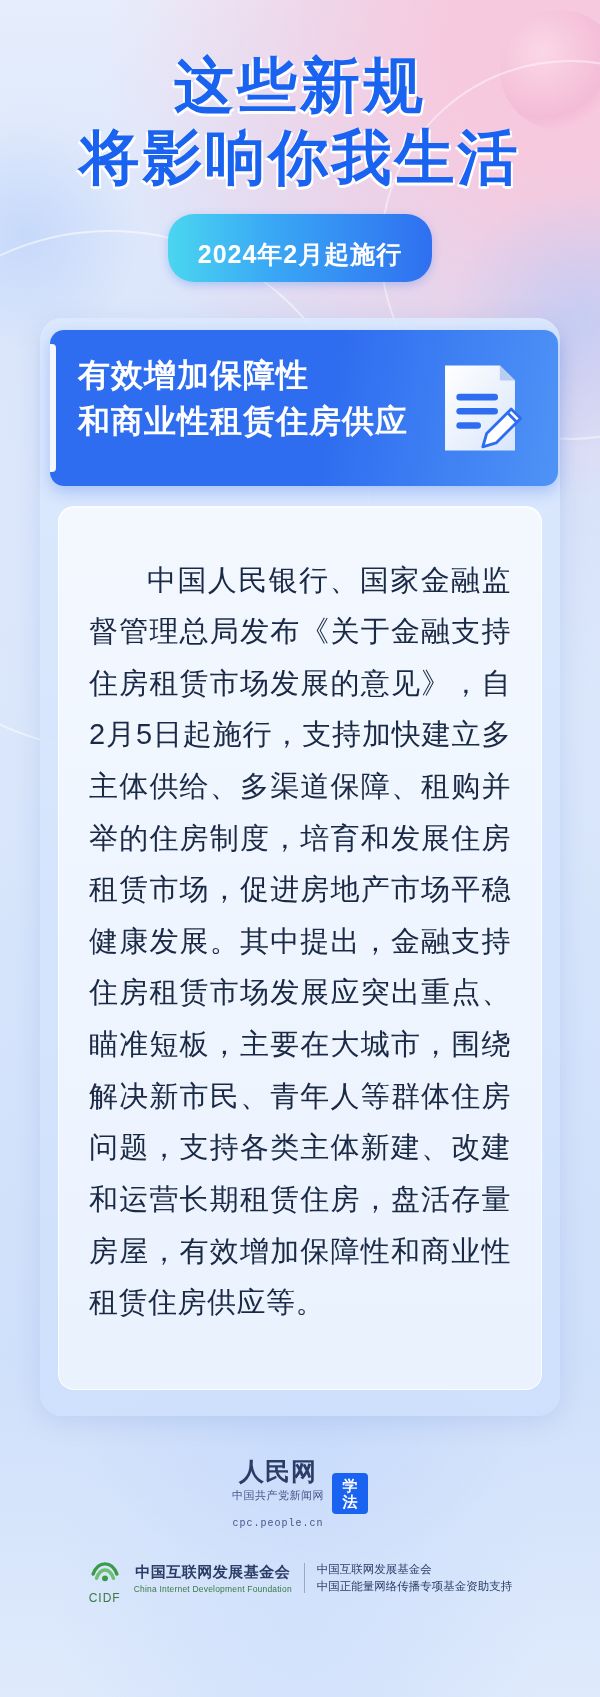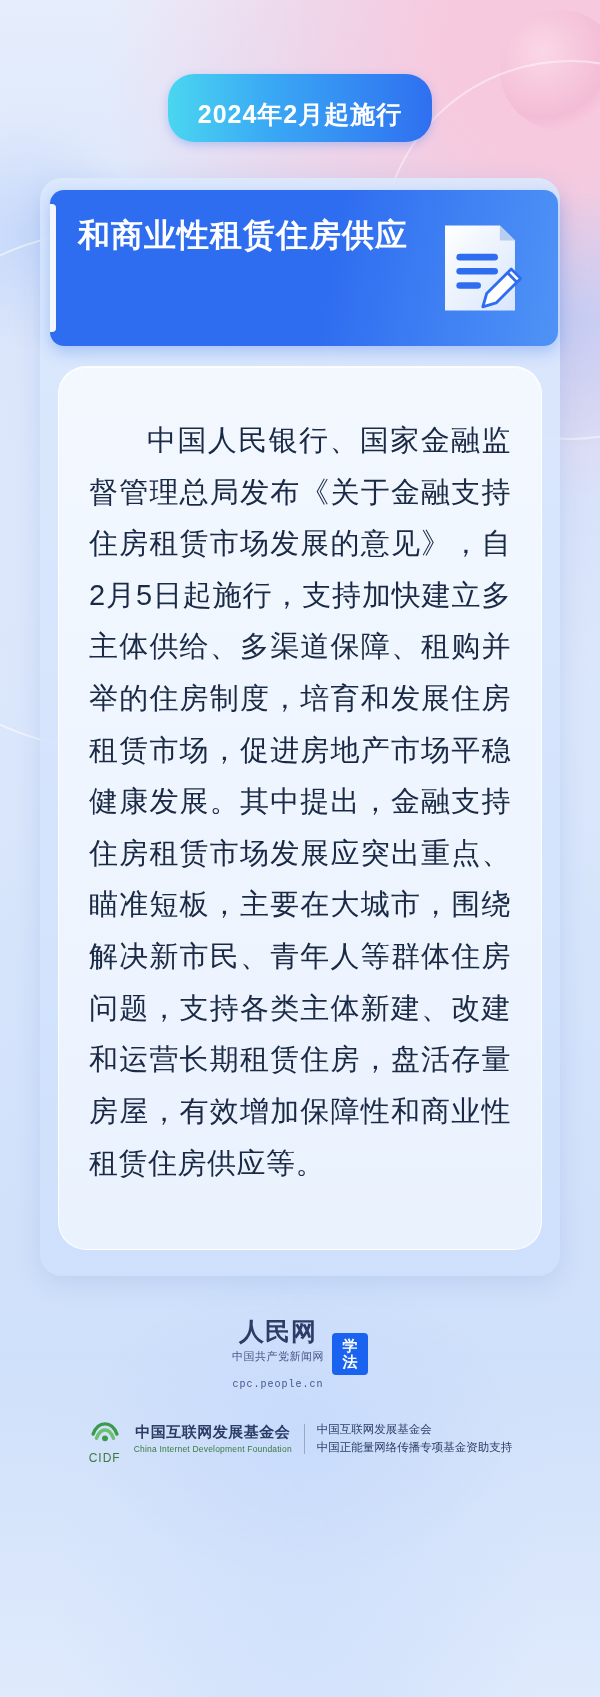--- a/index.html
+++ b/index.html
@@ -151,21 +151,21 @@
     top: 26px;
     width: 104px;
     height: 104px;
     z-index: 1;
   }
 
   .body-card {
     margin-top: 20px;
     background: linear-gradient(180deg, #f3f8ff 0%, #eaf2fe 100%);
     border: 1px solid rgba(255,255,255,0.9);
-    border-radius: 28px;
+    border-radius: 16px;
     padding: 48px 30px 60px;
     min-height: 760px;
     box-shadow: inset 0 1px 0 #ffffff;
   }
   .body-text {
     color: #1a2a46;
     font-size: 29px;
     line-height: 1.78;
     text-align: justify;
     text-indent: 2em;
@@ -283,27 +283,32 @@
 <div class="poster">
 
   <div class="blob blob-pink"></div>
   <div class="blob blob-blue1"></div>
   <div class="blob blob-blue2"></div>
   <div class="blob-arc"></div>
   <div class="blob-arc2"></div>
   <div class="blob blob-bottom"></div>
 
   <div class="header">
+    <div class="headline">
+      <span class="l1">这些新规</span>
+      <span class="l2">将影响你我生活</span>
+    </div>
     <div class="subbadge">2024年2月起施行</div>
   </div>
 
   <div class="card-wrap">
 
     <div class="title-bar">
       <div class="title-text">
+        <div>有效增加保障性</div>
         <div>和商业性租赁住房供应</div>
       </div>
 
       <svg class="doc-icon" viewBox="0 0 110 110">
         <defs>
           <linearGradient id="pg" x1="0" y1="0" x2="1" y2="1">
             <stop offset="0%" stop-color="#ffffff"></stop>
             <stop offset="100%" stop-color="#d8e6fb"></stop>
           </linearGradient>
         </defs>

